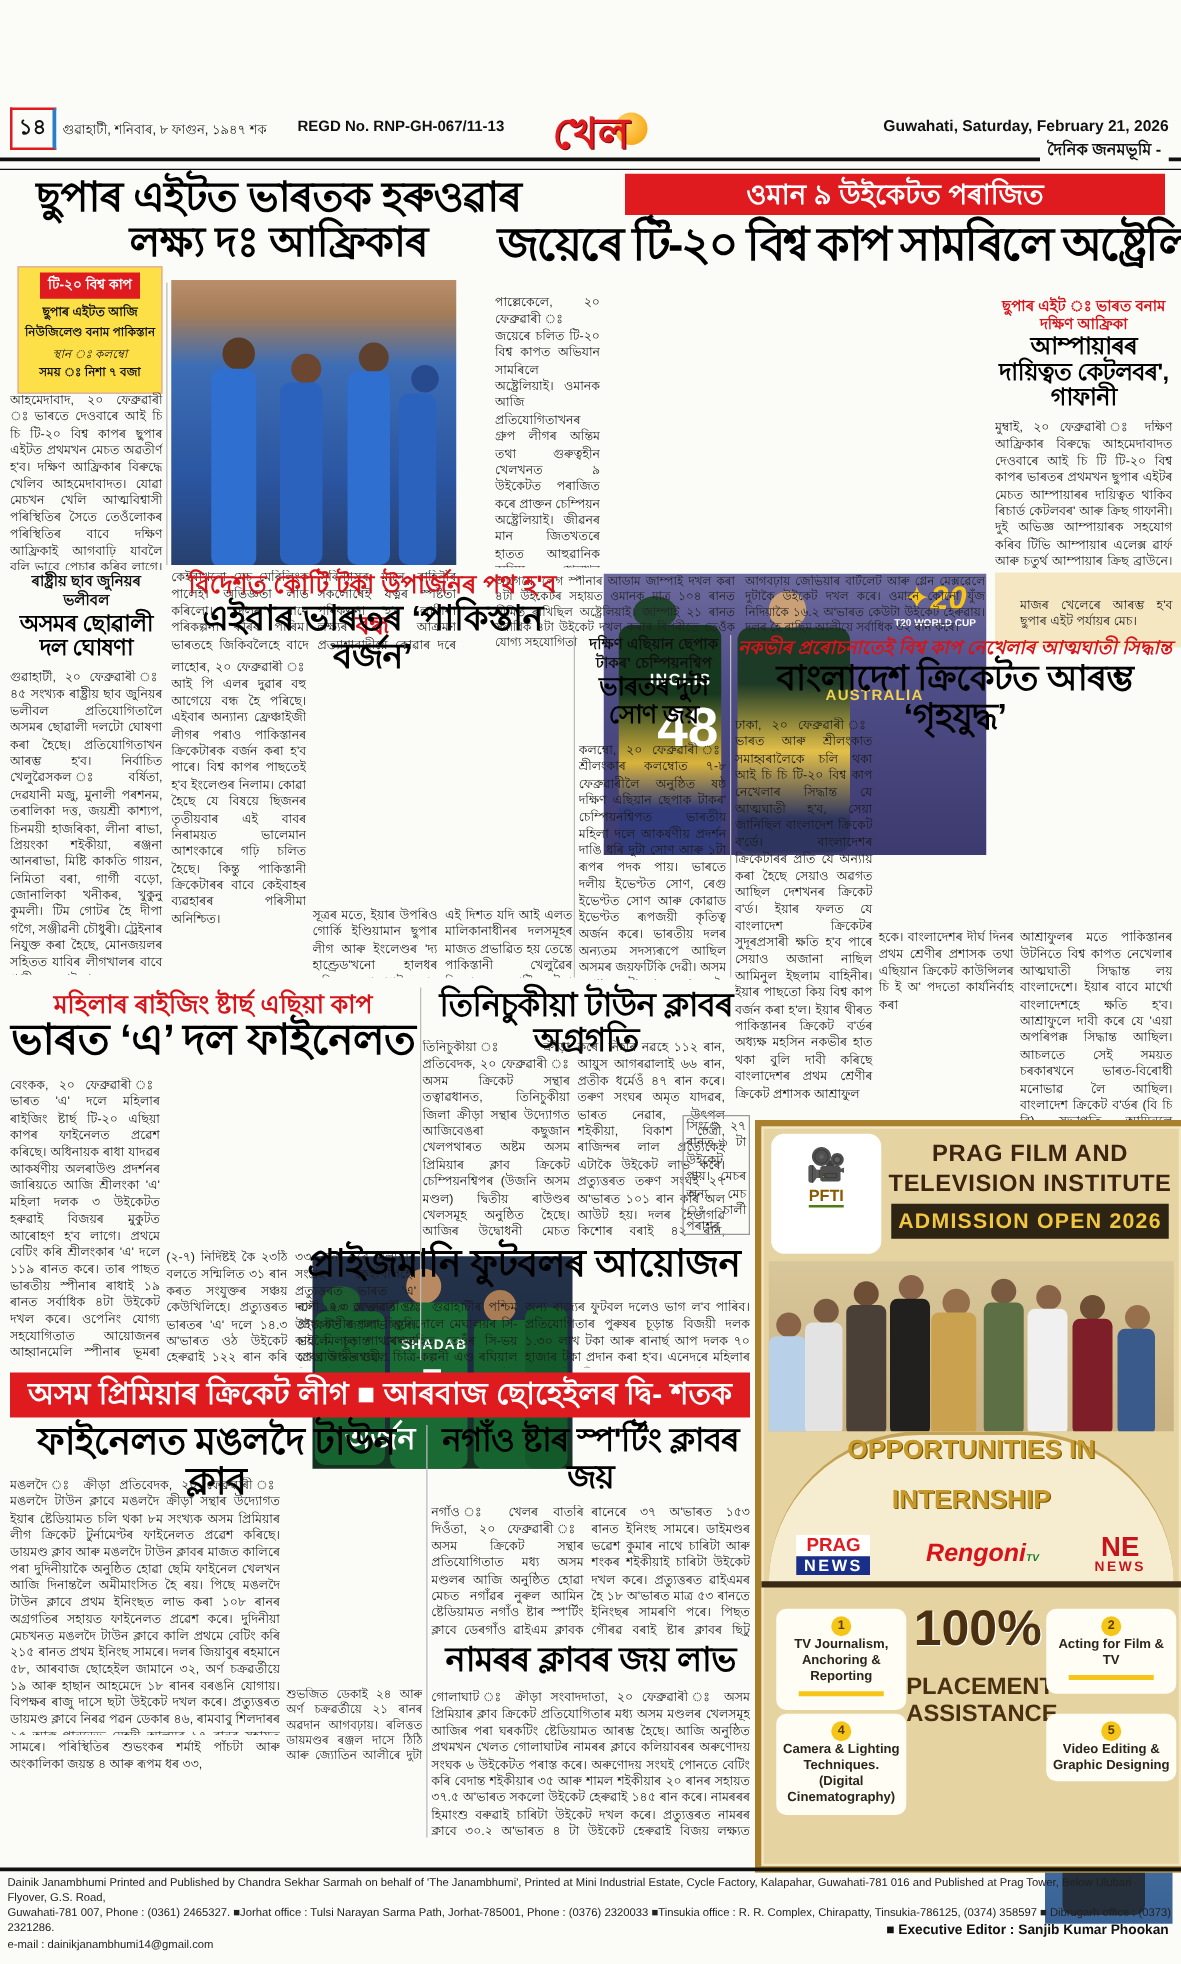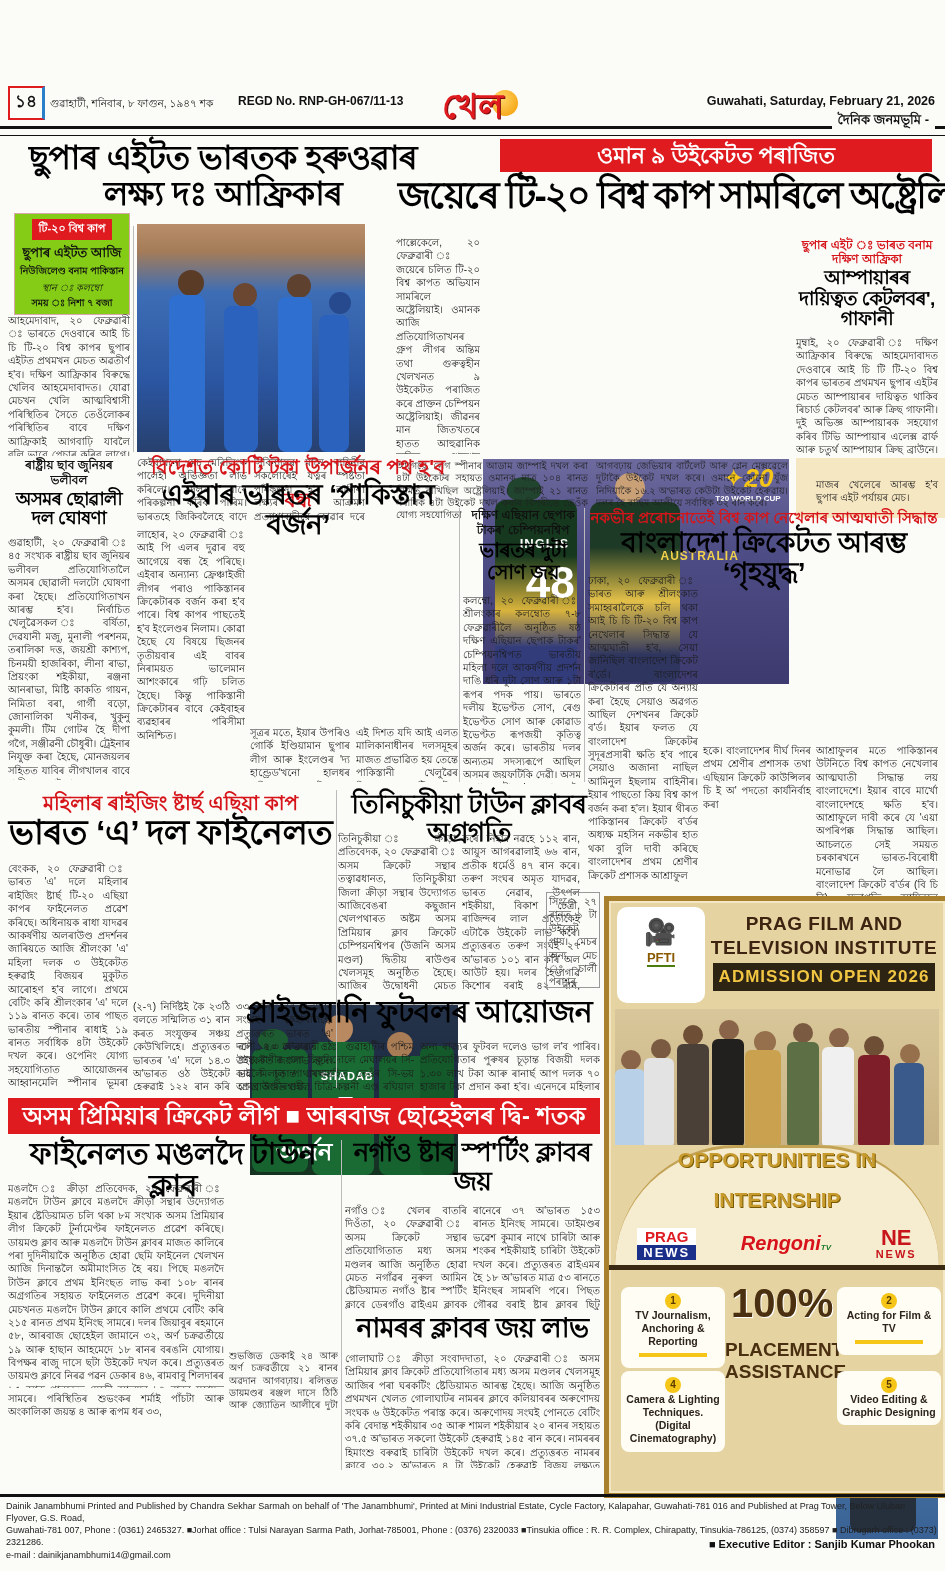--- a/index.html
+++ b/index.html
@@ -5,21 +5,21 @@
   html,body{margin:0;padding:0;}
   body{width:945px;height:1571px;position:relative;background:#fbfbf8;
        font-family:"Liberation Sans","DejaVu Sans",sans-serif;color:#111;}
   .abs{position:absolute;}
   .bt{font-size:10px;line-height:1.34;text-align:justify;color:#1c1c1c;}
   .hl{font-weight:900;color:#000;letter-spacing:-.5px;line-height:1.08;}
   .kick{color:#d6151b;font-weight:900;}
   .redband{background:#e01b20;color:#fff;font-weight:900;text-align:center;}
   .photo{background:#9aa7b6;position:relative;overflow:hidden;}
   .rule-v{border-left:1px solid #bbb;}
-  .boxpink{background:#84cc16;border:1px solid #d9a7ab;text-align:center;}
+  .boxpink{background:#fde047;border:1px solid #d9a7ab;text-align:center;}
   .beige{background:#f6e7c3;}
   .cap{font-size:9.5px;line-height:1.3;text-align:justify;color:#222;}
   .adtxt{color:#3d2410;}
   .courseCard{background:#fffdf4;border-radius:8px;padding:6px 4px;text-align:center;
               font-weight:700;font-size:10.5px;color:#2d241c;line-height:1.25;}
   .numBadge{display:inline-block;width:16px;height:16px;border-radius:50%;background:#f5c518;
             color:#5a3a00;font-size:10px;font-weight:800;line-height:16px;text-align:center;}
   .ybar{height:4px;background:#f5c518;margin:5px auto;width:70%;}
 </style>
 </head>
@@ -36,21 +36,21 @@
                text-shadow:1px 1px 0 #7a0a0d;">খেল</span>
 </div>
 <div class="abs" style="right:10px;top:94px;font-size:12.5px;font-weight:700;">Guwahati, Saturday, February 21, 2026</div>
 <div class="abs" style="right:10px;top:110px;font-size:13px;font-weight:900;background:#fbfbf8;padding:0 6px;z-index:2;">দৈনিক জনমভূমি -</div>
 <div class="abs" style="left:0;top:126px;width:945px;height:6px;border-top:3px solid #111;border-bottom:1.5px solid #111;"></div>
 
 <div class="abs hl" style="left:8px;top:140px;width:430px;font-size:33px;text-align:center;">ছুপাৰ এইটত ভাৰতক হৰুওৱাৰ লক্ষ্য দঃ আফ্রিকাৰ</div>
 
 <div class="abs boxpink" style="left:14px;top:213px;width:114px;height:96px;padding-top:4px;">
   <div style="display:inline-block;background:#e01b20;color:#fff;font-weight:800;font-size:11px;padding:1px 6px;">টি-২০ বিশ্ব কাপ</div>
-  <div style="font-size:13px;font-weight:700;margin-top:3px;">ছুপাৰ এইটত আজি</div>
+  <div style="font-size:10px;font-weight:700;margin-top:3px;">ছুপাৰ এইটত আজি</div>
   <div style="font-size:9.5px;font-weight:700;">নিউজিলেণ্ড বনাম পাকিস্তান</div>
   <div style="font-size:9.5px;font-style:italic;margin-top:2px;">স্থান ঃ কলম্বো</div>
   <div style="font-size:9.5px;font-weight:700;">সময় ঃ নিশা ৭ বজা</div>
 </div>
 
 <div class="abs bt" style="left:8px;top:314px;width:122px;height:142px;overflow:hidden;">আহমেদাবাদ, ২০ ফেব্রুৱাৰী ঃ ভাৰতে দেওবাৰে আই চি চি টি-২০ বিশ্ব কাপৰ ছুপাৰ এইটত প্ৰথমখন মেচত অৱতীৰ্ণ হ'ব। দক্ষিণ আফ্রিকাৰ বিৰুদ্ধে খেলিব আহমেদাবাদত। যোৱা মেচখন খেলি আত্মবিশ্বাসী পৰিস্থিতিৰ সৈতে তেওঁলোকৰ পৰিস্থিতিৰ বাবে দক্ষিণ আফ্রিকাই আগবাঢ়ি যাবলৈ বুলি ভাবে পেচাৰ কৰিব লাগে। পোৱনবাবেহঁতে কয়, 'আমি আমাৰ যে আয়োজনখনত আগবাঢ়িব পাৰো।'</div>
 
 <div class="abs photo" style="left:137px;top:224px;width:228px;height:228px;
             background:linear-gradient(180deg,#b98f6b 0%,#a57c58 12%,#3d6db5 30%,#2b55a0 70%,#27406e 100%);">
   <div style="position:absolute;left:18%;top:20%;width:26px;height:26px;border-radius:50%;background:#5a3b26;"></div>
@@ -115,21 +115,21 @@
   <div style="position:absolute;left:42%;top:50%;color:#fff;font-weight:900;font-size:30px;">7</div>
 </div>
 
 <div class="abs bt" style="left:250px;top:726px;width:100px;height:56px;overflow:hidden;">সূত্ৰৰ মতে, ইয়াৰ উপৰিও গোৰ্কি ইণ্ডিয়ামান ছুপাৰ লীগ আৰু ইংলেণ্ডৰ 'দ্য হাণ্ড্ৰেড'খনো হালধৰ ভৱিষ্যত প্ৰেক্ষাপটত নাম খোৱাল নকৰে। অৰ্থাৎ ৮টা দলৰ ভিতৰত এটা দল ভাৰতীয় মালিকানাধীন। নাম হোৱাৰ স্বত্ত্বাধিকাৰী সকলোৱেই পাকিস্তানী ক্ৰিকেটাৰক বৰ্জনৰ পক্ষত থিয় দিছে।</div>
 <div class="abs bt" style="left:356px;top:726px;width:102px;height:56px;overflow:hidden;">এই দিশত যদি আই এলত মালিকানাধীনৰ দলসমূহৰ মাজত প্ৰভাৱিত হয় তেন্তে পাকিস্তানী খেলুৱৈৰ বিদেশত কোটি টকা উপাৰ্জনৰ পথ বন্ধ হ'ব। ইতিমধ্যে হাৰ্ডড ক্ৰমান্বয়িত এনেধৰণৰ বহুতো ক্ৰিকেটাৰে খেলি আছিল।</div>
 
 <div class="abs" style="left:463px;top:508px;width:120px;font-size:12px;font-weight:800;text-align:center;line-height:1.25;">দক্ষিণ এছিয়ান ছেপাক টাকৰ' চেম্পিয়নশ্বিপ</div>
 <div class="abs hl" style="left:463px;top:540px;width:120px;font-size:20px;text-align:center;">ভাৰতৰ দুটা সোণ জয়</div>
 <div class="abs bt" style="left:463px;top:594px;width:118px;height:190px;overflow:hidden;">কলম্বো, ২০ ফেব্রুৱাৰী ঃ শ্ৰীলংকাৰ কলম্বোত ৭-৮ ফেব্রুৱাৰীলৈ অনুষ্ঠিত ষষ্ঠ দক্ষিণ এছিয়ান ছেপাক টাকৰ' চেম্পিয়নশ্বিপত ভাৰতীয় মহিলা দলে আকৰ্ষণীয় প্ৰদৰ্শন দাঙি ধৰি দুটা সোণ আৰু ১টা ৰূপৰ পদক পায়। ভাৰতে দলীয় ইভেণ্টত সোণ, ৰেগু ইভেণ্টত সোণ আৰু কোৱাড ইভেণ্টত ৰূপজয়ী কৃতিত্ব অৰ্জন কৰে। ভাৰতীয় দলৰ অন্যতম সদস্যৰূপে আছিল অসমৰ জয়ফটিকি দেৱী। অসম ছেপাক টাকৰ' সন্থাৰ হৈ সভাপতি তথা বিষয়ক ভৱেশ কলিতা আৰু সাধাৰণ সম্পাদক নিজুলাম নুনিছাই ভাৰতীয় দলক এই উল্লেখনীয় সফলতাৰ বাবে অভিনন্দন জনাইছে।</div>
 
-<div class="abs kick" style="left:588px;top:506px;width:352px;font-size:15px;text-align:center;">নকভীৰ প্ৰৰোচনাতেই বিশ্ব কাপ নেখেলাৰ আত্মঘাতী সিদ্ধান্ত</div>
+<div class="abs kick" style="left:588px;top:506px;width:352px;font-size:15px;text-align:center;font-style:italic;">নকভীৰ প্ৰৰোচনাতেই বিশ্ব কাপ নেখেলাৰ আত্মঘাতী সিদ্ধান্ত</div>
 <div class="abs hl" style="left:588px;top:528px;width:352px;font-size:28px;text-align:center;">বাংলাদেশ ক্রিকেটত আৰম্ভ ‘গৃহযুদ্ধ’</div>
 <div class="abs bt" style="left:588px;top:574px;width:110px;height:330px;overflow:hidden;">ঢাকা, ২০ ফেব্রুৱাৰী ঃ ভাৰত আৰু শ্ৰীলংকাত সমাহ্বৰালৈকে চলি থকা আই চি চি টি-২০ বিশ্ব কাপ নেখেলাৰ সিদ্ধান্ত যে আত্মঘাতী হ'ব, সেয়া জানিছিল বাংলাদেশ ক্ৰিকেট ব'ৰ্ডে। বাংলাদেশৰ ক্ৰিকেটাৰৰ প্ৰতি যে অন্যায় কৰা হৈছে সেয়াও অৱগত আছিল দেশখনৰ ক্ৰিকেট ব'ৰ্ড। ইয়াৰ ফলত যে বাংলাদেশ ক্ৰিকেটৰ সুদূৰপ্ৰসাৰী ক্ষতি হ'ব পাৰে সেয়াও অজানা নাছিল আমিনুল ইছলাম বাহিনীৰ। ইয়াৰ পাছতো কিয় বিশ্ব কাপ বৰ্জন কৰা হ'ল। ইয়াৰ থীৰত পাকিস্তানৰ ক্ৰিকেট ব'ৰ্ডৰ অধ্যক্ষ মহসিন নকভীৰ হাত থকা বুলি দাবী কৰিছে বাংলাদেশৰ প্ৰথম শ্ৰেণীৰ ক্ৰিকেট প্ৰশাসক আশ্ৰাফুল</div>
 
 <div class="abs photo" style="left:703px;top:560px;width:128px;height:178px;background:linear-gradient(180deg,#8a8f96 0%,#6e747c 100%);">
   <div style="position:absolute;left:30%;top:12%;width:34px;height:38px;border-radius:50%;background:#8a6a4d;"></div>
   <div style="position:absolute;left:18%;top:34%;width:70px;height:64%;background:#3f464f;border-radius:8px;"></div>
   <div style="position:absolute;left:6%;bottom:4%;width:88%;height:14px;background:#2b343d;"></div>
 </div>
 <div class="abs photo" style="left:836px;top:560px;width:102px;height:178px;background:linear-gradient(180deg,#4f7fb5 0%,#3a6294 100%);">
   <div style="position:absolute;left:28%;top:10%;width:30px;height:34px;border-radius:50%;background:#96704c;"></div>

